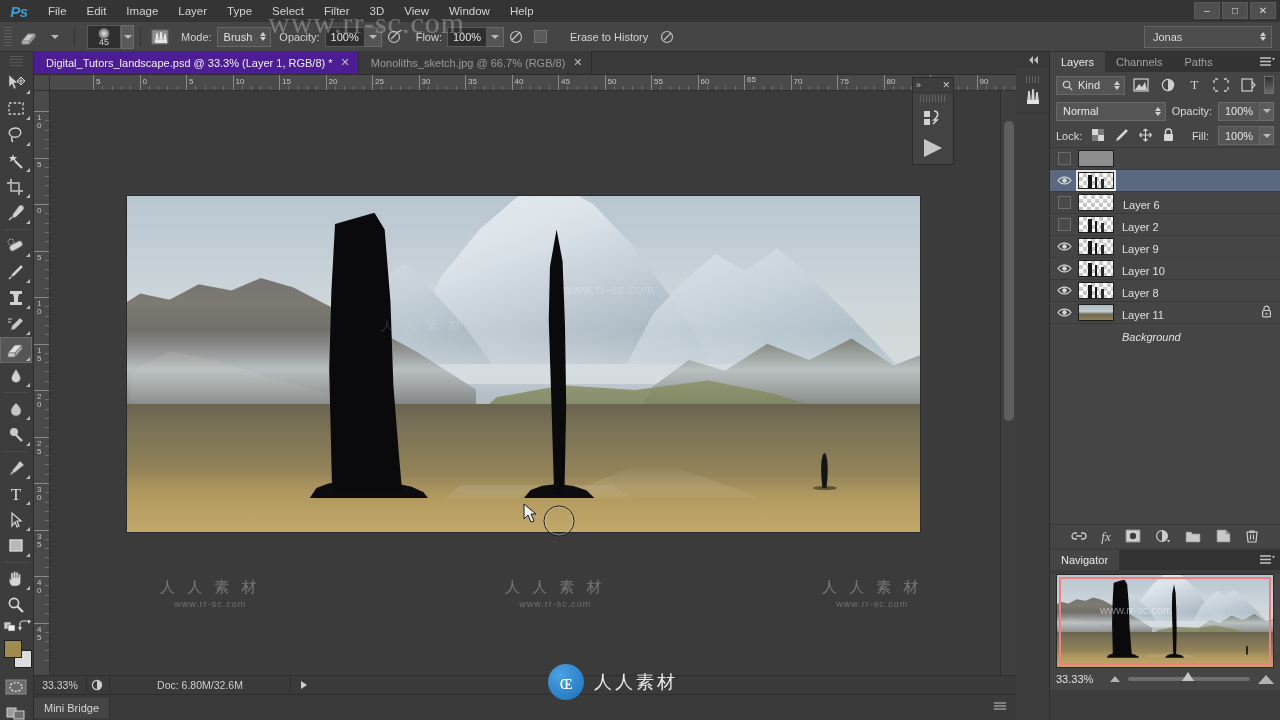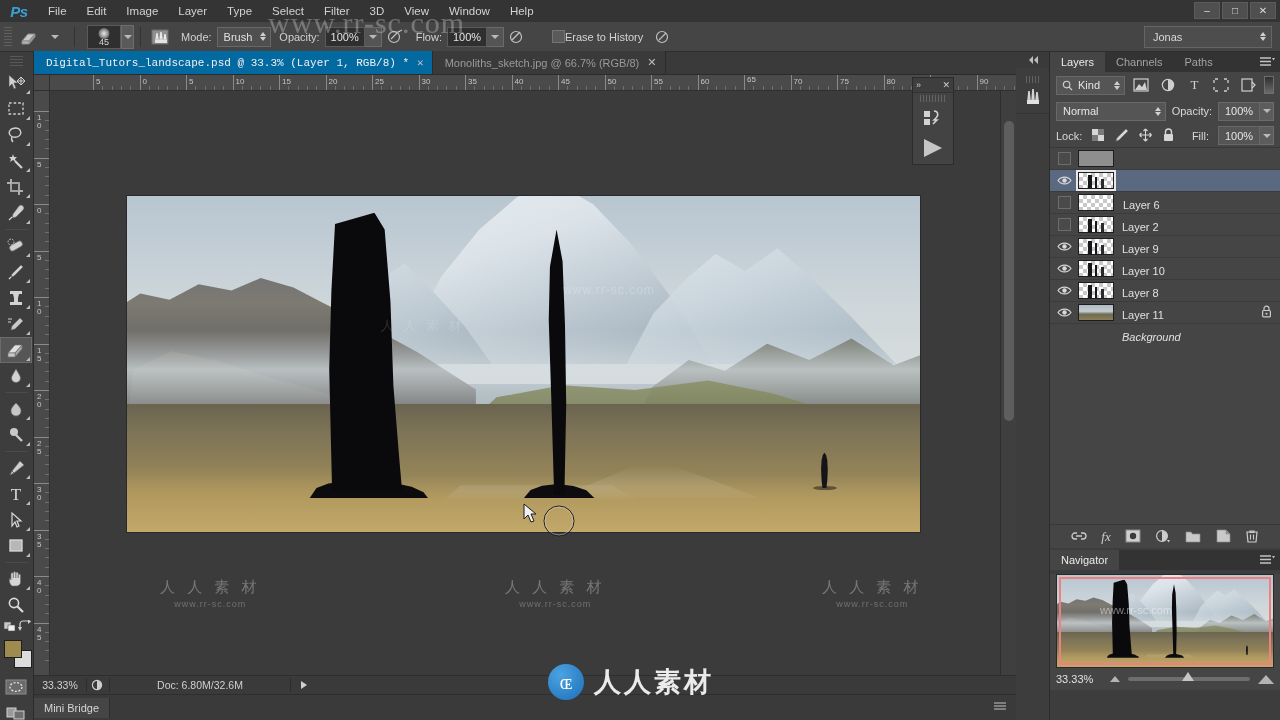--- a/index.html
+++ b/index.html
@@ -122,21 +122,21 @@
   .tabbar {
     position: absolute; left: 34px; top: 52px; width: 982px; height: 23px;
     background: #3a3a3a; border-bottom: 1px solid #2b2b2b;
     display: flex; align-items: flex-end;
   }
   .doctab {
     height: 23px; display: flex; align-items: center; gap: 8px;
     padding: 0 8px 0 12px; font-size: 11px; color: #9a9a9a;
     background: #3a3a3a; border-right: 1px solid #2b2b2b;
   }
-  .doctab.active { background: #0369a1; color: #f0f0f0; font-family: Liberation Mono, monospace; }
+  .doctab.active { background: #4c1d95; color: #f0f0f0; }
   .tab-x { font-size: 11px; color: #bdbdbd; }
 
   
   .docarea {
     position: absolute; left: 34px; top: 75px; width: 982px; height: 620px;
     background: #3b3b3b;
   }
   .ruler-corner {
     position: absolute; left: 0; top: 0; width: 16px; height: 16px;
     background: #4a4a4a; border-right: 1px solid #303030; border-bottom: 1px solid #303030;
@@ -424,21 +424,21 @@
   .wm-cn { font-size: 15px; color: rgba(255,255,255,.30); letter-spacing: 4px; }
   .wm-url { font-size: 9px; color: rgba(255,255,255,.26); letter-spacing: 1px; margin-top: 2px; }
   .wm-nav { left: 1100px; top: 604px; font-size: 11px; color: rgba(255,255,255,.45); }
   .wm-center { left: 548px; top: 664px; display: flex; align-items: center; gap: 10px; }
   .wm-logo {
     width: 36px; height: 36px; border-radius: 50%;
     background: radial-gradient(circle at 35% 30%, #4ba3e3, #1d6fb8);
     display: flex; align-items: center; justify-content: center;
     color: #fff; font-size: 20px; font-family: "Liberation Serif", serif;
   }
-  .wm-big { font-size: 27px; color: rgba(255,255,255,.9); letter-spacing: 3px; font-weight: bold; }
+  .wm-big { font-size: 18px; color: rgba(255,255,255,.9); letter-spacing: 3px; }
 </style>
 </head>
 <body>
 
 <div class="app">
 
   <div class="menubar">
     <div class="ps-logo">Ps</div>
     <div class="menu-item">File</div>
     <div class="menu-item">Edit</div>
@@ -514,21 +514,21 @@
       <div class="ob-numbtn">
           <span class="caret"></span>
         </div>
     </div>
     <div class="ob-tool-icon">
       <svg width="18" height="16" viewBox="0 0 18 16">
         <circle cx="8" cy="8" r="5.5" fill="none" stroke="#c0c0c0" stroke-width="1.2"></circle>
         <path d="M4 11 L12 3" stroke="#c0c0c0" stroke-width="1.4"></path>
       </svg>
     </div>
-    <div style="display:flex;align-items:center;gap:0;margin-left:22px">
+    <div style="display:flex;align-items:center;gap:23px;margin-left:4px">
       <span class="chk"></span>
       <span style="font-size:11px;color:#d4d4d4">Erase to History</span>
     </div>
     <div class="ob-tool-icon" style="margin-left:6px">
       <svg width="18" height="16" viewBox="0 0 18 16">
         <circle cx="9" cy="8" r="5.5" fill="none" stroke="#bfbfbf" stroke-width="1.2"></circle>
         <path d="M6 11 L13 4" stroke="#bfbfbf" stroke-width="1.2"></path>
       </svg>
     </div>
     <div class="ws-select">

